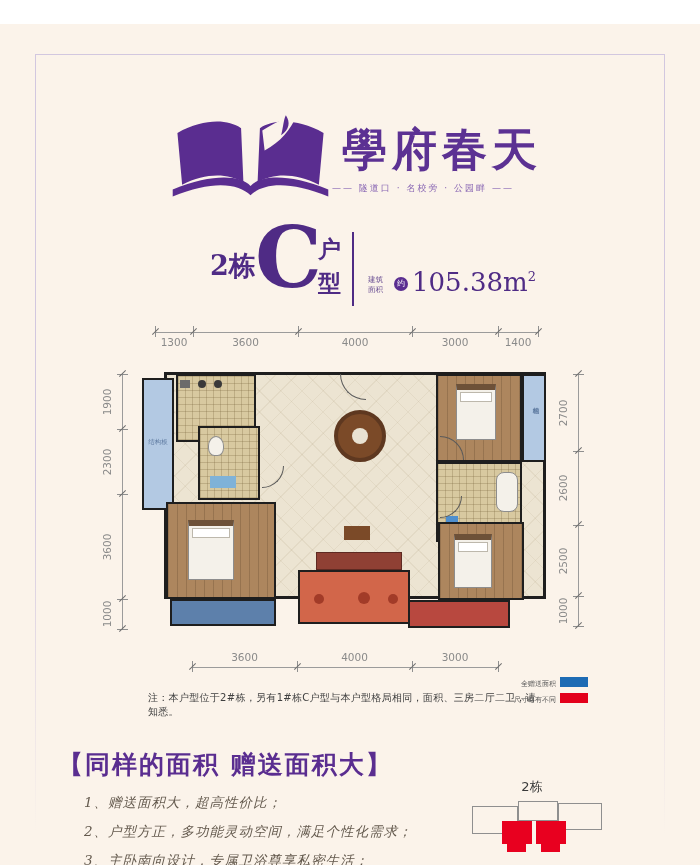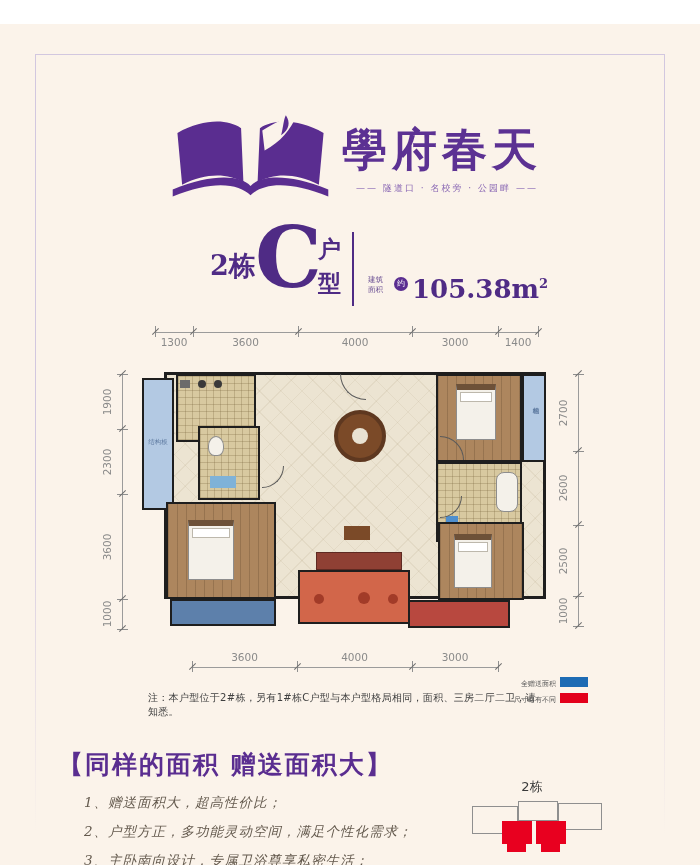--- a/index.html
+++ b/index.html
@@ -6,33 +6,33 @@
   .page{position:relative;width:700px;height:865px;background:#fbf3ea;overflow:hidden;
         font-family:"DejaVu Sans","Liberation Sans",sans-serif;color:#3c3c3c;margin-top:24px;}
   
   .frame-top{position:absolute;left:35px;top:30px;width:630px;height:1px;background:#d2c7df;}
   .frame-side{position:absolute;top:30px;width:1px;height:780px;
               background:linear-gradient(#d2c7df 55%,rgba(210,199,223,0));}
   
   .logo-svg{position:absolute;left:168px;top:90px;}
   .brand-name{position:absolute;left:342px;top:96px;width:215px;font-family:"DejaVu Serif","Liberation Serif",serif;
               font-size:45px;font-weight:bold;color:#5c3193;letter-spacing:5px;white-space:nowrap;}
-  .brand-tag{position:absolute;left:332px;top:158px;width:230px;text-align:center;
+  .brand-tag{position:absolute;left:332px;top:158px;width:230px;text-align:left;
              font-size:9px;letter-spacing:2px;color:#8a68b4;white-space:nowrap;}
   
   .u-serif{font-family:"DejaVu Serif","Liberation Serif",serif;color:#4f2b85;}
   .u-bld{position:absolute;left:210px;top:224px;font-size:27px;font-weight:bold;}
   .u-letter{position:absolute;left:255px;top:192px;font-size:84px;line-height:1;font-weight:bold;}
   .u-word{position:absolute;left:318px;font-size:23px;font-weight:bold;}
   .u-div{position:absolute;left:352px;top:208px;width:2px;height:74px;background:#4f2b85;}
   .u-rooms{position:absolute;left:368px;top:208px;font-size:29px;font-weight:bold;letter-spacing:3px;white-space:nowrap;}
   .u-arealbl{position:absolute;left:368px;top:251px;font-size:7.5px;line-height:1.3;color:#6a4f93;text-align:right;}
   .u-circle{position:absolute;left:394px;top:253px;width:14px;height:14px;border-radius:50%;background:#5a2d90;
             color:#fff;font-size:8px;line-height:14px;text-align:center;}
-  .u-areaval{position:absolute;left:412px;top:250px;font-size:26px;font-weight:bold;white-space:nowrap;}
+  .u-areaval{position:absolute;left:412px;top:243px;font-size:26px;font-weight:normal;white-space:nowrap;}
   .u-areaval sup{font-size:13px;}
   
   .dline{position:absolute;background:#9b9b9b;}
   .tkv{position:absolute;width:1px;height:11px;background:#8f8f8f;}
   .tkh{position:absolute;width:11px;height:1px;background:#8f8f8f;}
   .sl{position:absolute;width:9px;height:1px;background:#6e6e6e;transform:rotate(-45deg);}
   .dlbl{position:absolute;font-size:10.5px;color:#8a8a8a;text-align:center;height:14px;line-height:14px;}
   .dlblv{position:absolute;width:18px;display:flex;align-items:center;justify-content:center;}
   .dlblv span{transform:rotate(-90deg);font-size:10.5px;color:#8a8a8a;white-space:nowrap;}
   

